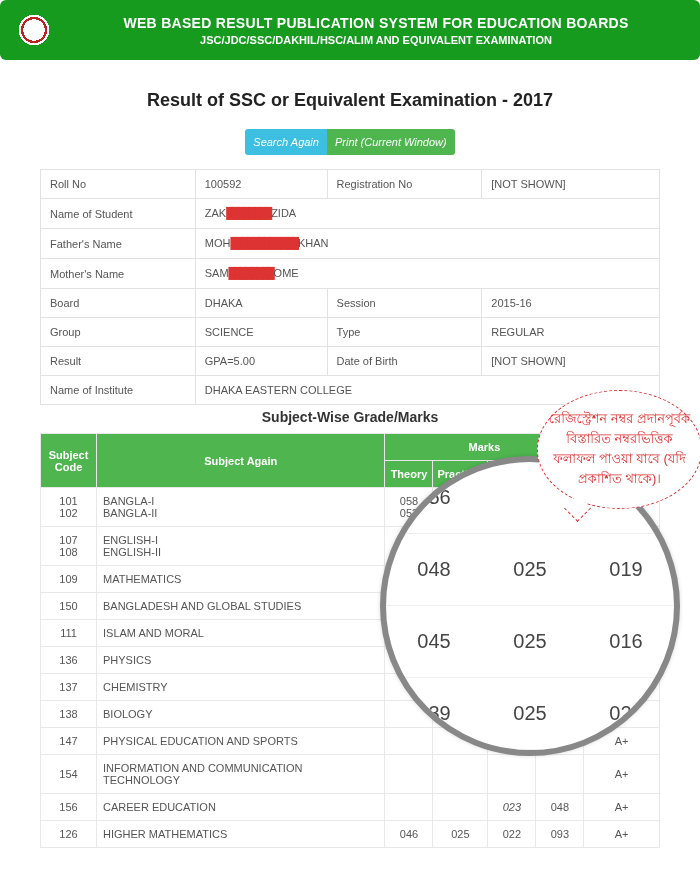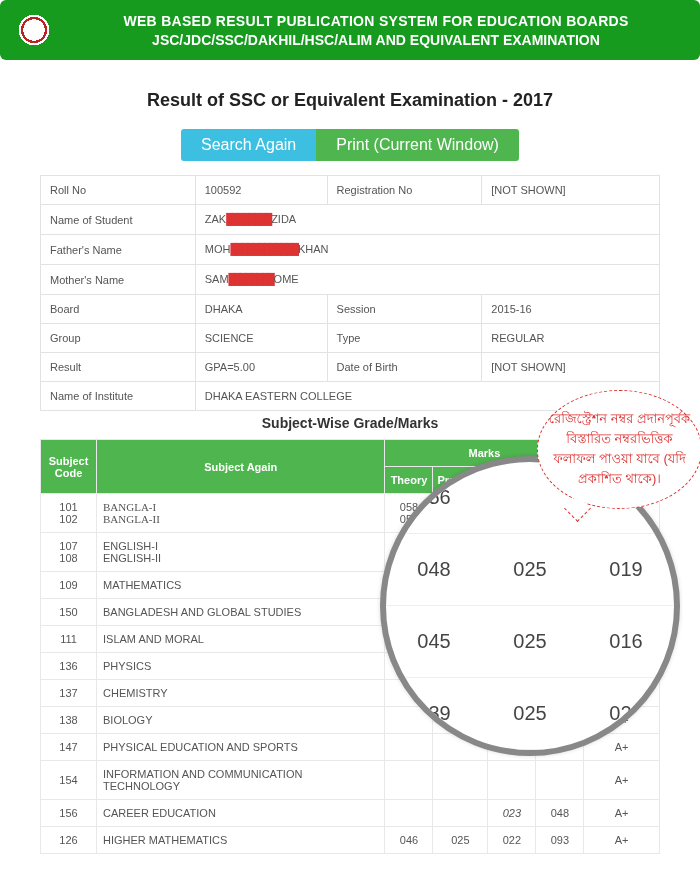--- a/index.html
+++ b/index.html
@@ -2,25 +2,25 @@
 <html><head>
 <meta charset="utf-8">
 <style>
   * { box-sizing: border-box; margin: 0; padding: 0; }
   body { font-family: Arial, Helvetica, sans-serif; background: #fff; font-size: 12px; color: #333; }
   .page { width: 700px; margin: 0 auto; position: relative; background:#fff; }
   .header-bar { background: #169b1e; border-radius: 6px; padding: 10px 14px; display: flex; align-items: center; gap: 12px; }
   .logo { width: 40px; height: 40px; border-radius: 50%; background: radial-gradient(circle at 50% 50%, #fff 0 38%, #b22 38% 46%, #fff 46% 54%, #169b1e 54% 100%); display:flex;align-items:center;justify-content:center;}
   .head-text { color:#fff; flex:1; text-align:center; }
   .head-text .l1 { font-size:14px; font-weight:bold; letter-spacing:.3px;}
-  .head-text .l2 { font-size:14px; font-weight:bold; margin-top:3px;}
+  .head-text .l2 { font-size:11px; font-weight:bold; margin-top:3px;}
   .content { padding: 14px 40px 30px; position:relative; }
   .page-title { text-align:center; font-size:18px; font-weight:bold; color:#222; margin:16px 0 18px; }
   .btnrow { text-align:center; margin-bottom:14px;}
-  .btn { border:none; color:#fff; font-size:16px; padding:7px 20px; display:inline-block; cursor:pointer;}
+  .btn { border:none; color:#fff; font-size:11px; padding:7px 8px; display:inline-block; cursor:pointer;font-style:italic;}
   .btn.search { background:#3cbfe0; border-radius:3px 0 0 3px;}
   .btn.print { background:#4fb54f; border-radius:0 3px 3px 0;}
   table { width:100%; border-collapse:collapse; font-size:11px;}
   .info-table td { border:1px solid #e2e2e2; padding:8px 9px; color:#555;}
   .info-table .lbl { width:25%; }
   .redact { color:#d33; font-family:monospace; letter-spacing:-1px;}
   .section-title { text-align:center; font-size:14px; font-weight:bold; margin:4px 0 8px; color:#333;}
   .marks-table th { background:#4fb54f; color:#fff; font-size:11px; border:1px solid #e8e8e8; padding:7px 4px; text-align:center; font-weight:bold;}
   .marks-table td { border:1px solid #e8e8e8; padding:7px 6px; color:#555; text-align:left;}
   .marks-table td.code { text-align:center; width:56px;}
@@ -110,21 +110,21 @@
           <th>Theory</th>
           <th>Practical</th>
           <th>MCQ</th>
           <th>Total</th>
         </tr>
       </thead>
       <tbody id="marks-body">
           <tr>
             <td class="code" style="white-space: pre-line;">101
 102</td>
-            <td class="" style="white-space: pre-line; font-family: Liberation Serif, serif;">BANGLA-I
+            <td class="" style="white-space: pre-line;">BANGLA-I
 BANGLA-II</td>
             <td class="n" style="white-space: pre-line;">058
 053</td>
             <td class="n" style="white-space: pre-line;"></td>
             <td class="n" style="white-space: pre-line;">015
 026</td>
             <td class="n" style="white-space: pre-line;">152</td>
             <td class="gm" style="white-space: pre-line;">A</td>
           </tr>
           <tr>

